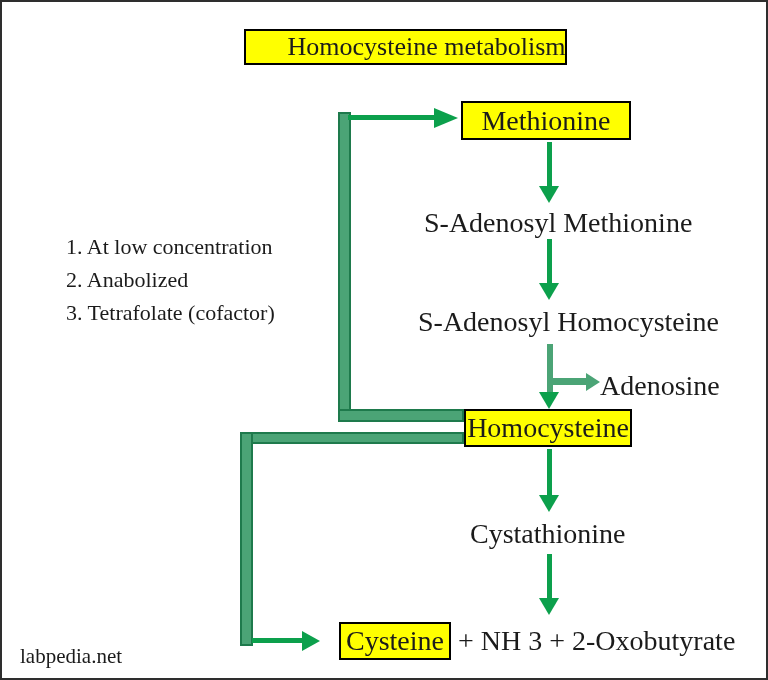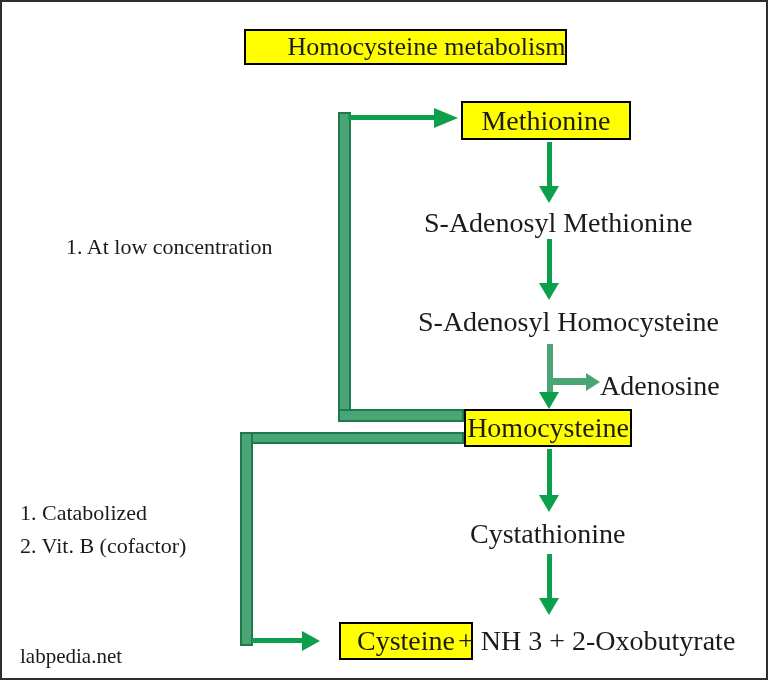--- a/index.html
+++ b/index.html
@@ -98,29 +98,27 @@
   <div class="head-right" style="left:300px;top:629px;border-left-width:18px;"></div>
 
   <div class="gline" style="left:545px;top:447px;width:5px;height:48px;"></div>
   <div class="head-down" style="left:537px;top:493px;"></div>
 
   <div class="label" style="left:468px;top:517px;">Cystathionine</div>
 
   <div class="gline" style="left:545px;top:552px;width:5px;height:46px;"></div>
   <div class="head-down" style="left:537px;top:596px;"></div>
 
-  <div class="ybox" style="left:337px;top:620px;width:134px;height:38px;align-items:center;">
+  <div class="ybox" style="left:337px;top:620px;width:112px;height:38px;align-items:center;">
     <span>Cysteine</span>
   </div>
   <div class="label" style="left:456px;top:624px;">+ NH 3 + 2-Oxobutyrate</div>
 
   <div class="notes" style="left:64px;top:228px;">
     <span>1. At low concentration</span>
+    <span>2. Anabolized</span>
+    <span>3. Tetrafolate (cofactor)</span>
   </div>
 
-  <div class="notes" style="left:18px;top:494px;">
-    <span>1. Catabolized</span>
-    <span>2. Vit. B (cofactor)</span>
-  </div>
 
   <div class="watermark" style="left:18px;top:642px;text-align:center;">labpedia.net</div>
 
 </div>
 
 </body></html>

